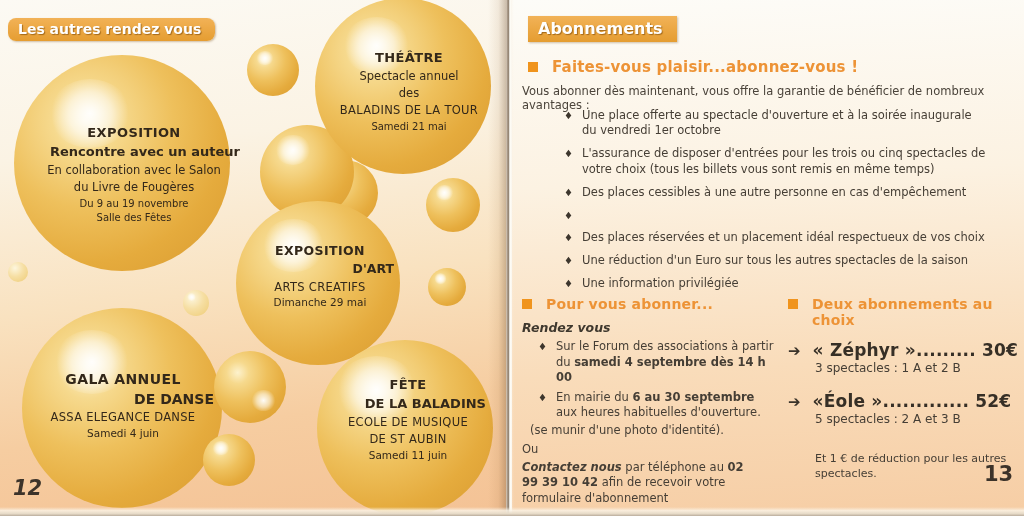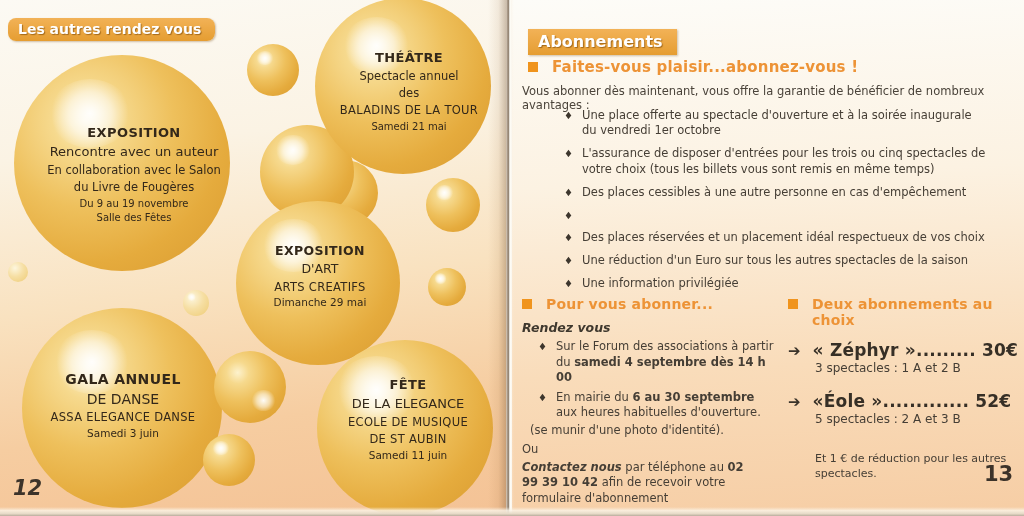--- a/index.html
+++ b/index.html
@@ -31,21 +31,21 @@
     background:radial-gradient(circle at 35% 30%,#fdf6de 0%,#f6dfa4 45%,#eecb74 100%);}
   .hl{position:absolute;border-radius:50%;width:38%;height:32%;left:16%;top:11%;
     background:radial-gradient(circle,rgba(255,255,255,.95) 0%,rgba(255,255,255,.55) 40%,rgba(255,255,255,0) 72%);}
   .hl.big{width:46%;height:38%;left:11%;top:9%;}
   .hl.br{left:52%;top:54%;width:34%;height:30%;}
   .hl.small{width:34%;height:28%;left:17%;top:13%;}
 
   
   .btxt{position:absolute;text-align:center;color:#33281a;line-height:1.3;z-index:10;}
   .t-title{font-weight:bold;font-size:13px;letter-spacing:.4px;margin:0 0 2px 0;}
-  .t-sub{font-weight:normal;font-size:13px;margin:0 0 2px 0;}
+  .t-sub{font-weight:bold;font-size:13px;margin:0 0 2px 0;text-align:right;}
   .t-body{font-size:11.5px;margin:0 0 2px 0;}
   .t-caps{font-size:11.5px;letter-spacing:.3px;margin:0 0 2px 0;}
   .t-date{font-size:10px;font-weight:normal;margin:2px 0 1px 0;}
   .t-small{font-size:10px;margin:0;}
 
   
   .pagenum{position:absolute;font-weight:bold;font-size:21px;color:#3c332a;z-index:30;}
 
   
   .rp{position:absolute;color:#474038;}
@@ -141,37 +141,37 @@
       <div class="t-title" style="font-size:12.5px">EXPOSITION</div>
       <div class="t-sub" style="font-size:12.5px">D'ART</div>
       <div class="t-caps">ARTS CREATIFS</div>
       <div class="t-date" style="font-size:10.5px">Dimanche 29 mai</div>
     </div>
 
     <div class="btxt" style="left:32px;top:370px;width:182px;">
       <div class="t-title" style="font-size:14px">GALA ANNUEL</div>
       <div class="t-sub" style="font-size:14px">DE DANSE</div>
       <div class="t-caps">ASSA ELEGANCE DANSE</div>
-      <div class="t-date" style="font-size:10.5px">Samedi 3 juin</div>
+      <div class="t-date" style="font-size:10.5px">Samedi 4 juin</div>
     </div>
 
     <div class="btxt" style="left:330px;top:377px;width:156px;">
       <div class="t-title">FÊTE</div>
-      <div class="t-sub">DE LA ELEGANCE</div>
+      <div class="t-sub">DE LA BALADINS</div>
       <div class="t-caps">ECOLE DE MUSIQUE</div>
       <div class="t-caps">DE ST AUBIN</div>
       <div class="t-date" style="font-size:10.5px">Samedi 11 juin</div>
     </div>
 
     <div class="pagenum" style="left:13px;top:476px;font-style:italic;">12</div>
   </div>
 
   <div class="page page-right">
 
-    <div class="ribbon" style="left:16px;top:16px;font-size:16px;margin-top:13px;">
+    <div class="ribbon" style="left:16px;top:16px;font-size:16px;">
       <span>Abonnements</span>
     </div>
 
     <div class="rp sec-head" style="left:16px;top:58px;width:480px;">
       <span class="sq"></span>
       <span class="ht">Faites-vous plaisir...abonnez-vous !</span>
     </div>
 
     <div class="rp intro" style="left:10px;top:84px;width:498px;">Vous abonner dès maintenant, vous offre la garantie de bénéficier de nombreux avantages :</div>
 

